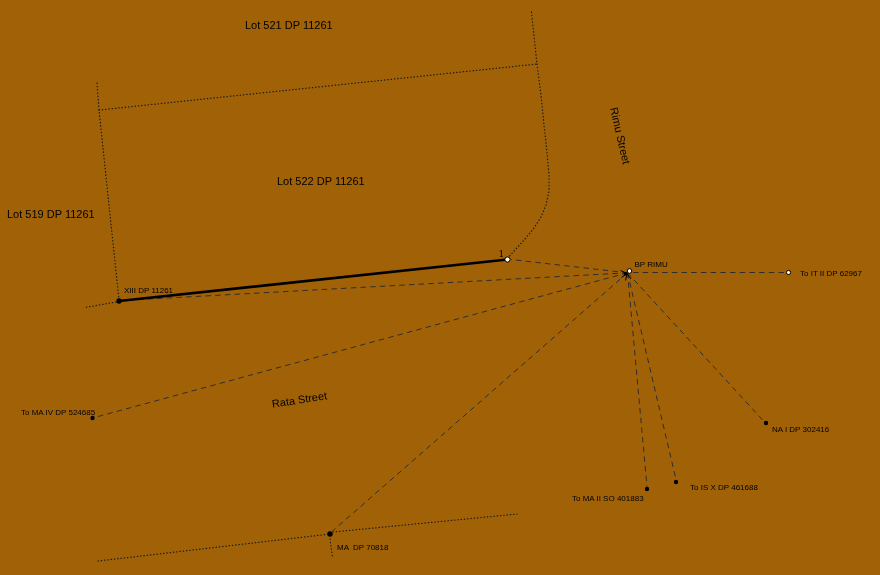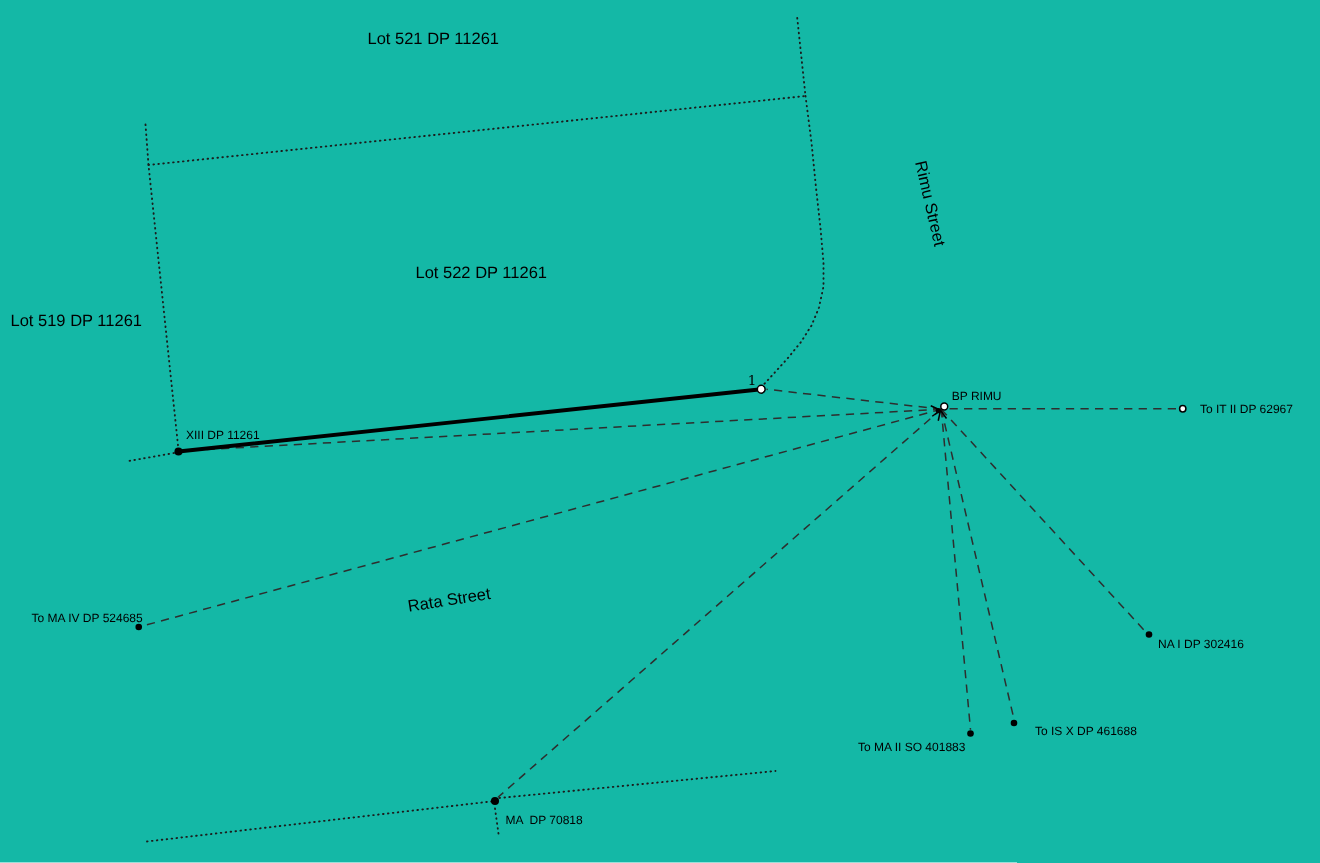--- a/index.html
+++ b/index.html
@@ -5,21 +5,21 @@
   html, body {
     margin: 0;
     padding: 0;
     background: #ffffff;
     font-family: "Liberation Sans", sans-serif;
   }
   .plan-wrap {
     position: relative;
     width: 880px;
     height: 575px;
-    background: #14b8a6;
+    background: #a16207;
     overflow: hidden;
   }
   svg text {
     fill: #000000;
     font-family: "Liberation Sans", sans-serif;
   }
   svg text.serif {
     font-family: "DejaVu Serif", serif;
   }
   .dotted {

